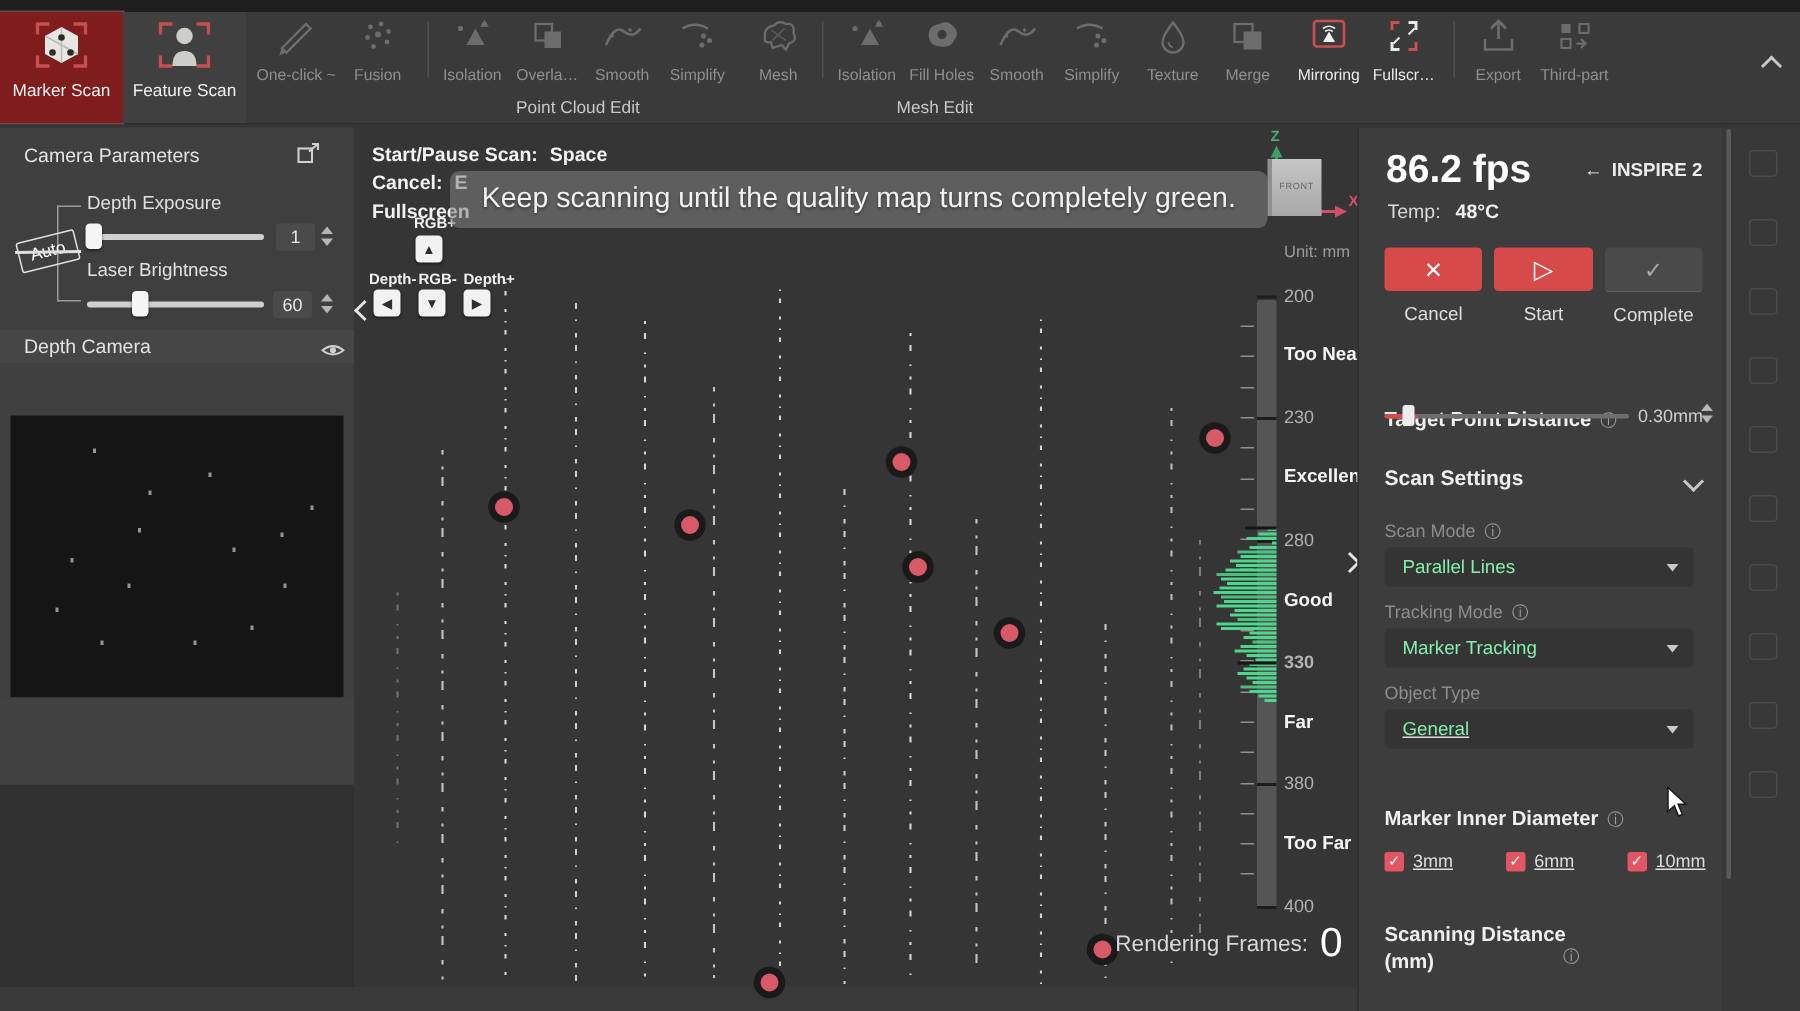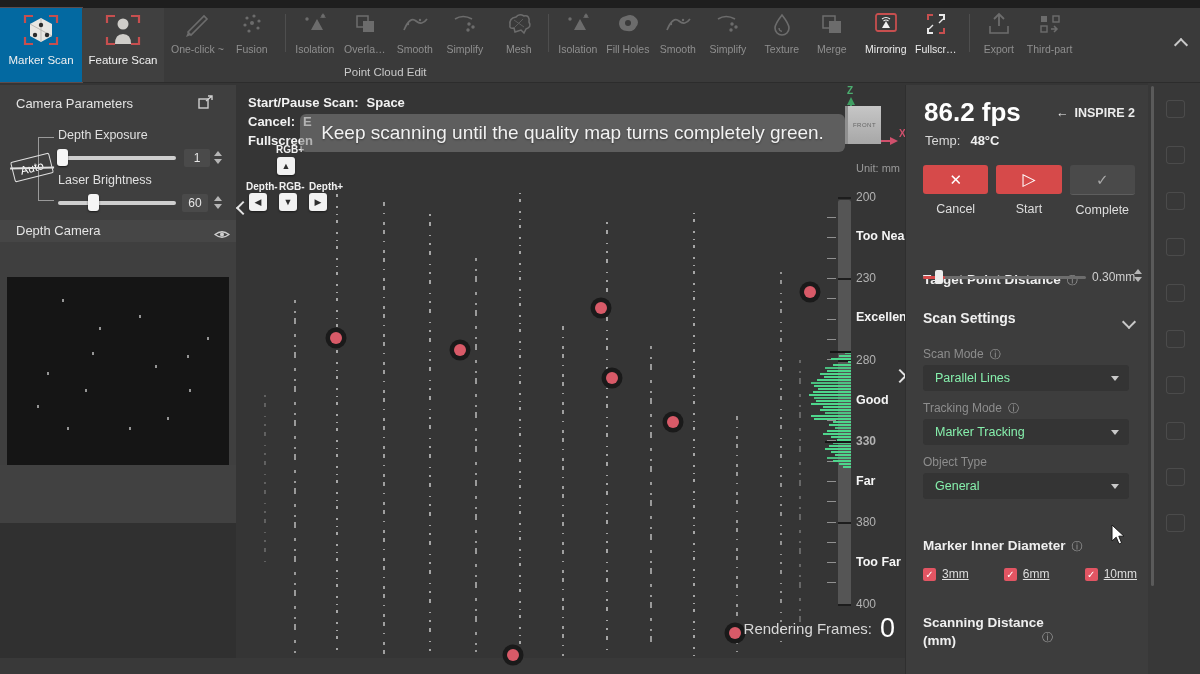--- a/index.html
+++ b/index.html
@@ -6,21 +6,21 @@
   body{width:1200px;height:674px;position:relative;overflow:hidden;
        font-family:"Liberation Sans","DejaVu Sans",sans-serif;color:#ddd;}
   .abs{position:absolute;}
   
   #top-edge{left:0;top:0;width:1200px;height:8px;background:#1e1e1e;z-index:6;}
   
   #toolbar{left:0;top:8px;width:1200px;height:74px;background:#3a3a3a;z-index:6;
            display:flex;align-items:stretch;border-bottom:1px solid #2c2c2c;}
   .tb-tab{width:82px;display:flex;flex-direction:column;align-items:center;justify-content:flex-start;
           padding-top:4px;background:#404040;cursor:pointer;}
-  .tb-tab.sel{background:#0369a1;outline:1px solid #5d4c4c;}
+  .tb-tab.sel{background:#7f1d1d;outline:1px solid #5d4c4c;}
   .tb-tab .tb-tablabel{font-size:11.5px;color:#f0f0f0;margin-top:2px;white-space:nowrap;}
   .tb-group{display:flex;flex-direction:column;margin-left:4px;}
   .tb-row{display:flex;flex:1;align-items:flex-start;}
   .tb-item{min-width:44px;padding:2px 3px 0 3px;display:flex;flex-direction:column;align-items:center;cursor:default;}
   .tb-item .tb-lab{font-size:10.5px;color:#8f8f8f;margin-top:1px;white-space:nowrap;}
   .tb-item.en .tb-lab{color:#ececec;}
   .tb-vsep{width:1px;background:#4e4e4e;height:38px;margin:6px 4px 0 4px;}
   .tb-glabel{font-size:11.5px;color:#c9c9c9;text-align:center;height:18px;line-height:16px;}
   #toolbar-collapse{margin-left:auto;margin-right:14px;align-self:center;cursor:pointer;}
   .chev{display:inline-block;width:8px;height:8px;border-right:2px solid #c9c9c9;border-bottom:2px solid #c9c9c9;}
@@ -321,20 +321,21 @@
                 <path d="M7 9 Q15 4 24 9" fill="none" stroke="#969696" stroke-width="1.6"></path>
                 <g fill="#969696">
                   <circle cx="21" cy="14" r="1.7"></circle>
                   <circle cx="25" cy="17" r="1.7"></circle>
                   <circle cx="20" cy="20" r="1.7"></circle>
                 </g>
               </svg></div>
             <div class="tb-lab">Simplify</div>
           </div>
         </div>
+        <div class="tb-glabel">Mesh Edit</div>
       </div>
       <div class="tb-group">
         <div class="tb-row">
           <div class="tb-item">
             <div><svg width="34" height="28" viewBox="0 0 34 28" style="opacity:0.55">
                 <path d="M17 5 Q24 14 24 18 a7 7 0 0 1 -14 0 Q10 14 17 5 Z" fill="none" stroke="#969696" stroke-width="1.6"></path>
                 <path d="M14 18 a3.5 3.5 0 0 0 3 3.4" fill="none" stroke="#969696" stroke-width="1.3"></path>
               </svg></div>
             <div class="tb-lab">Texture</div>
           </div>
@@ -624,21 +625,21 @@
       <div class="dd" style="top: 280px;">
         <span class="dd-val">Parallel Lines</span>
         <span class="caret"></span>
       </div>
       <div class="rp-dimlab" style="top: 316px;">Tracking Mode<span class="info">ⓘ</span></div>
       <div class="dd" style="top: 334px;">
         <span class="dd-val">Marker Tracking</span>
         <span class="caret"></span>
       </div>
       <div class="rp-dimlab" style="top: 370px;">Object Type</div>
-      <div class="dd" style="top: 388px;">
+      <div class="dd" style="top: 388px; text-decoration: underline;">
         <span class="dd-val">General</span>
         <span class="caret"></span>
       </div>
     </div>
 
   <div class="rp-h" style="top:453px;"><span>Marker Inner Diameter</span><span class="info">ⓘ</span></div>
   <div id="rp-checks">
       <div class="chk">
         <span class="chk-box">✓</span>
         <span class="chk-lab">3mm</span>

